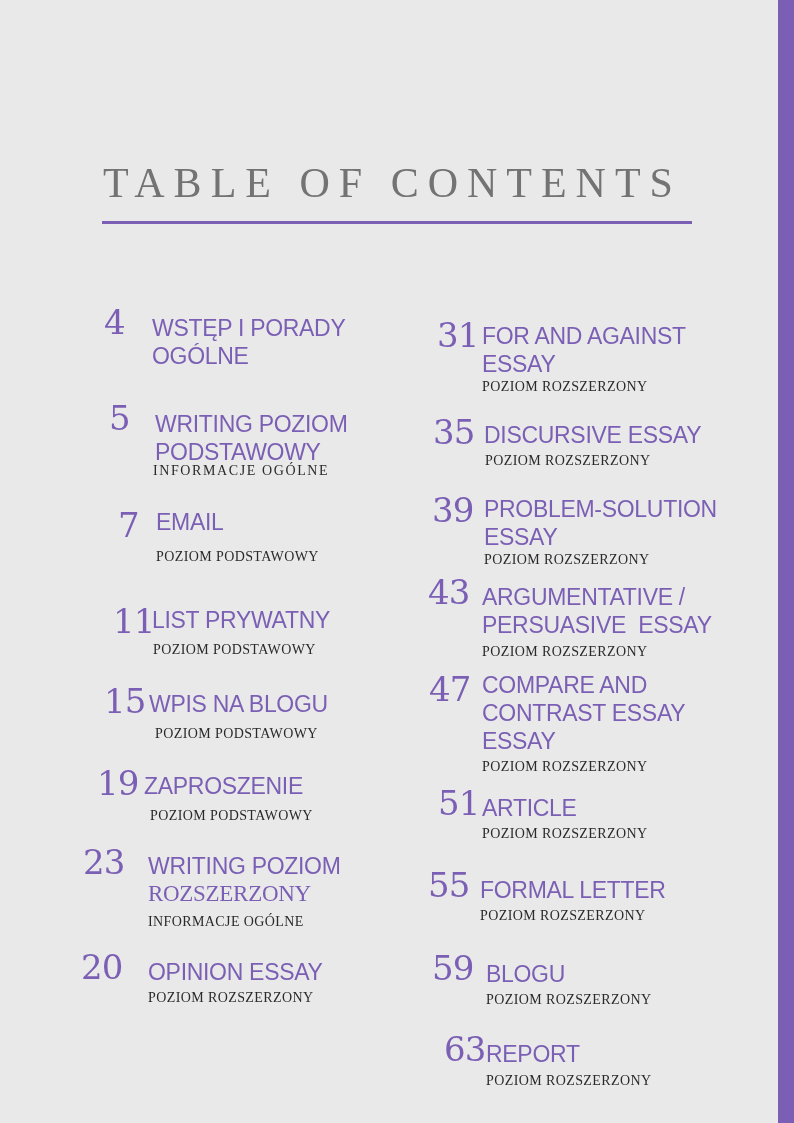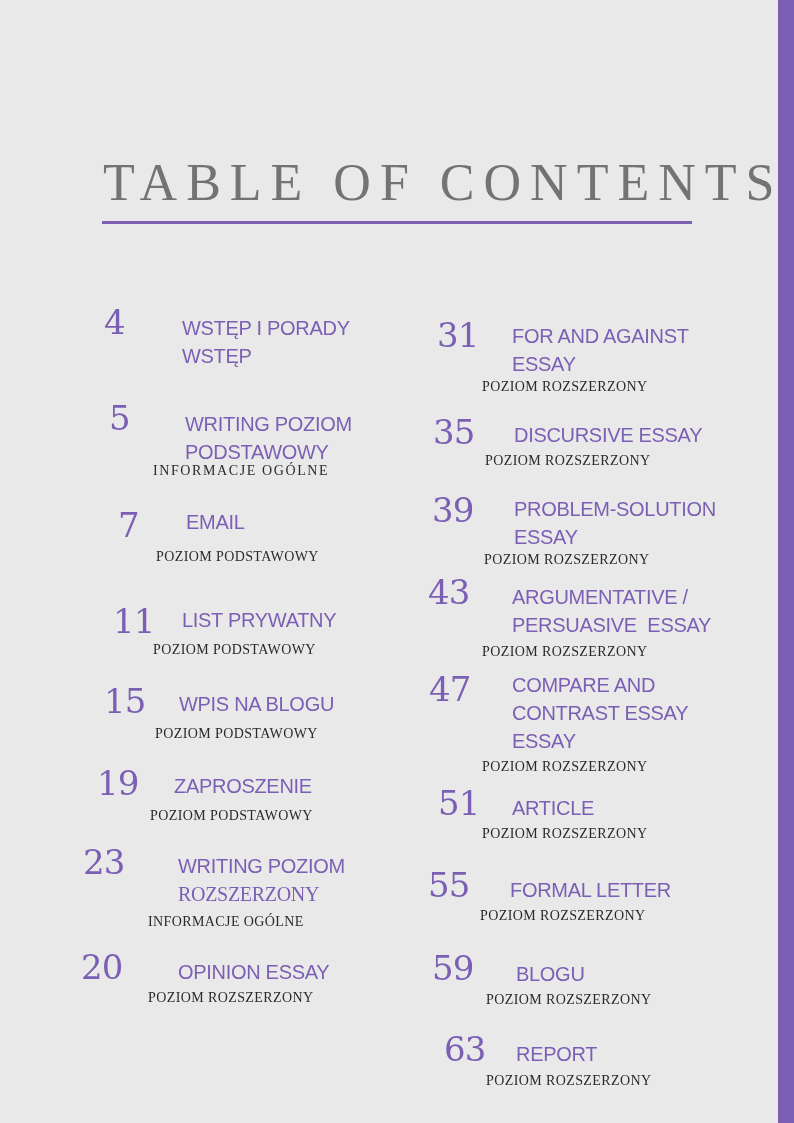--- a/index.html
+++ b/index.html
@@ -4,49 +4,49 @@
   <style>
     html, body { margin: 0; padding: 0; }
     body {
       width: 794px; height: 1123px; position: relative; overflow: hidden;
       background: #e9e9e9;
       font-family: "Liberation Sans", sans-serif;
     }
     .stripe { position: absolute; left: 778px; top: 0; width: 16px; height: 1123px; background: #7b5fb5; }
     .title {
       position: absolute; left: 103px; top: 160px;
-      font-family: "Liberation Serif", serif; font-size: 52px; letter-spacing: 9px;
+      font-family: "Liberation Serif", serif; font-size: 42px; letter-spacing: 9px;
       color: #737373; font-weight: normal; margin: 0; line-height: 46px; white-space: nowrap;
     }
     .rule { position: absolute; left: 102px; top: 221px; width: 590px; height: 3px; background: #7b5fb5; }
     .num {
       position: absolute; font-family: "DejaVu Serif", serif; color: #7b5fb5;
       font-size: 34px; line-height: 34px; white-space: nowrap; letter-spacing: -1px;
     }
     .head {
       position: absolute; color: #7b5fb5; font-family: "Liberation Sans", sans-serif;
-      font-size: 20px; line-height: 28px; white-space: nowrap; letter-spacing: -0.3px; margin-left: 30px;
+      font-size: 23px; line-height: 28px; white-space: nowrap; letter-spacing: -0.3px;
     }
     .sub {
       position: absolute; color: #2a2a2a; font-family: "Liberation Serif", serif;
       font-size: 14px; line-height: 16px; white-space: nowrap; letter-spacing: 0.4px;
     }
     .sub.wide { letter-spacing: 1.6px; }
   </style>
 </head>
 <body>
 
 <div class="stripe"></div>
 <h1 class="title">TABLE OF CONTENTS</h1>
 <div class="rule"></div>
 
 <div>
   <span class="num" style="left:104px;top:305px;">4</span>
   <span class="head" style="left:152px;top:314px;">WSTĘP I PORADY</span>
-  <span class="head" style="left:152px;top:342px;">WSTĘP</span>
+  <span class="head" style="left:152px;top:342px;">OGÓLNE</span>
 </div>
 
 <div>
   <span class="num" style="left:109px;top:401px;">5</span>
   <span class="head" style="left:155px;top:410px;">WRITING POZIOM</span>
   <span class="head" style="left:155px;top:438px;">PODSTAWOWY</span>
   <span class="sub wide" style="left:153px;top:463px;">INFORMACJE OGÓLNE</span>
 </div>
 
 <div>

